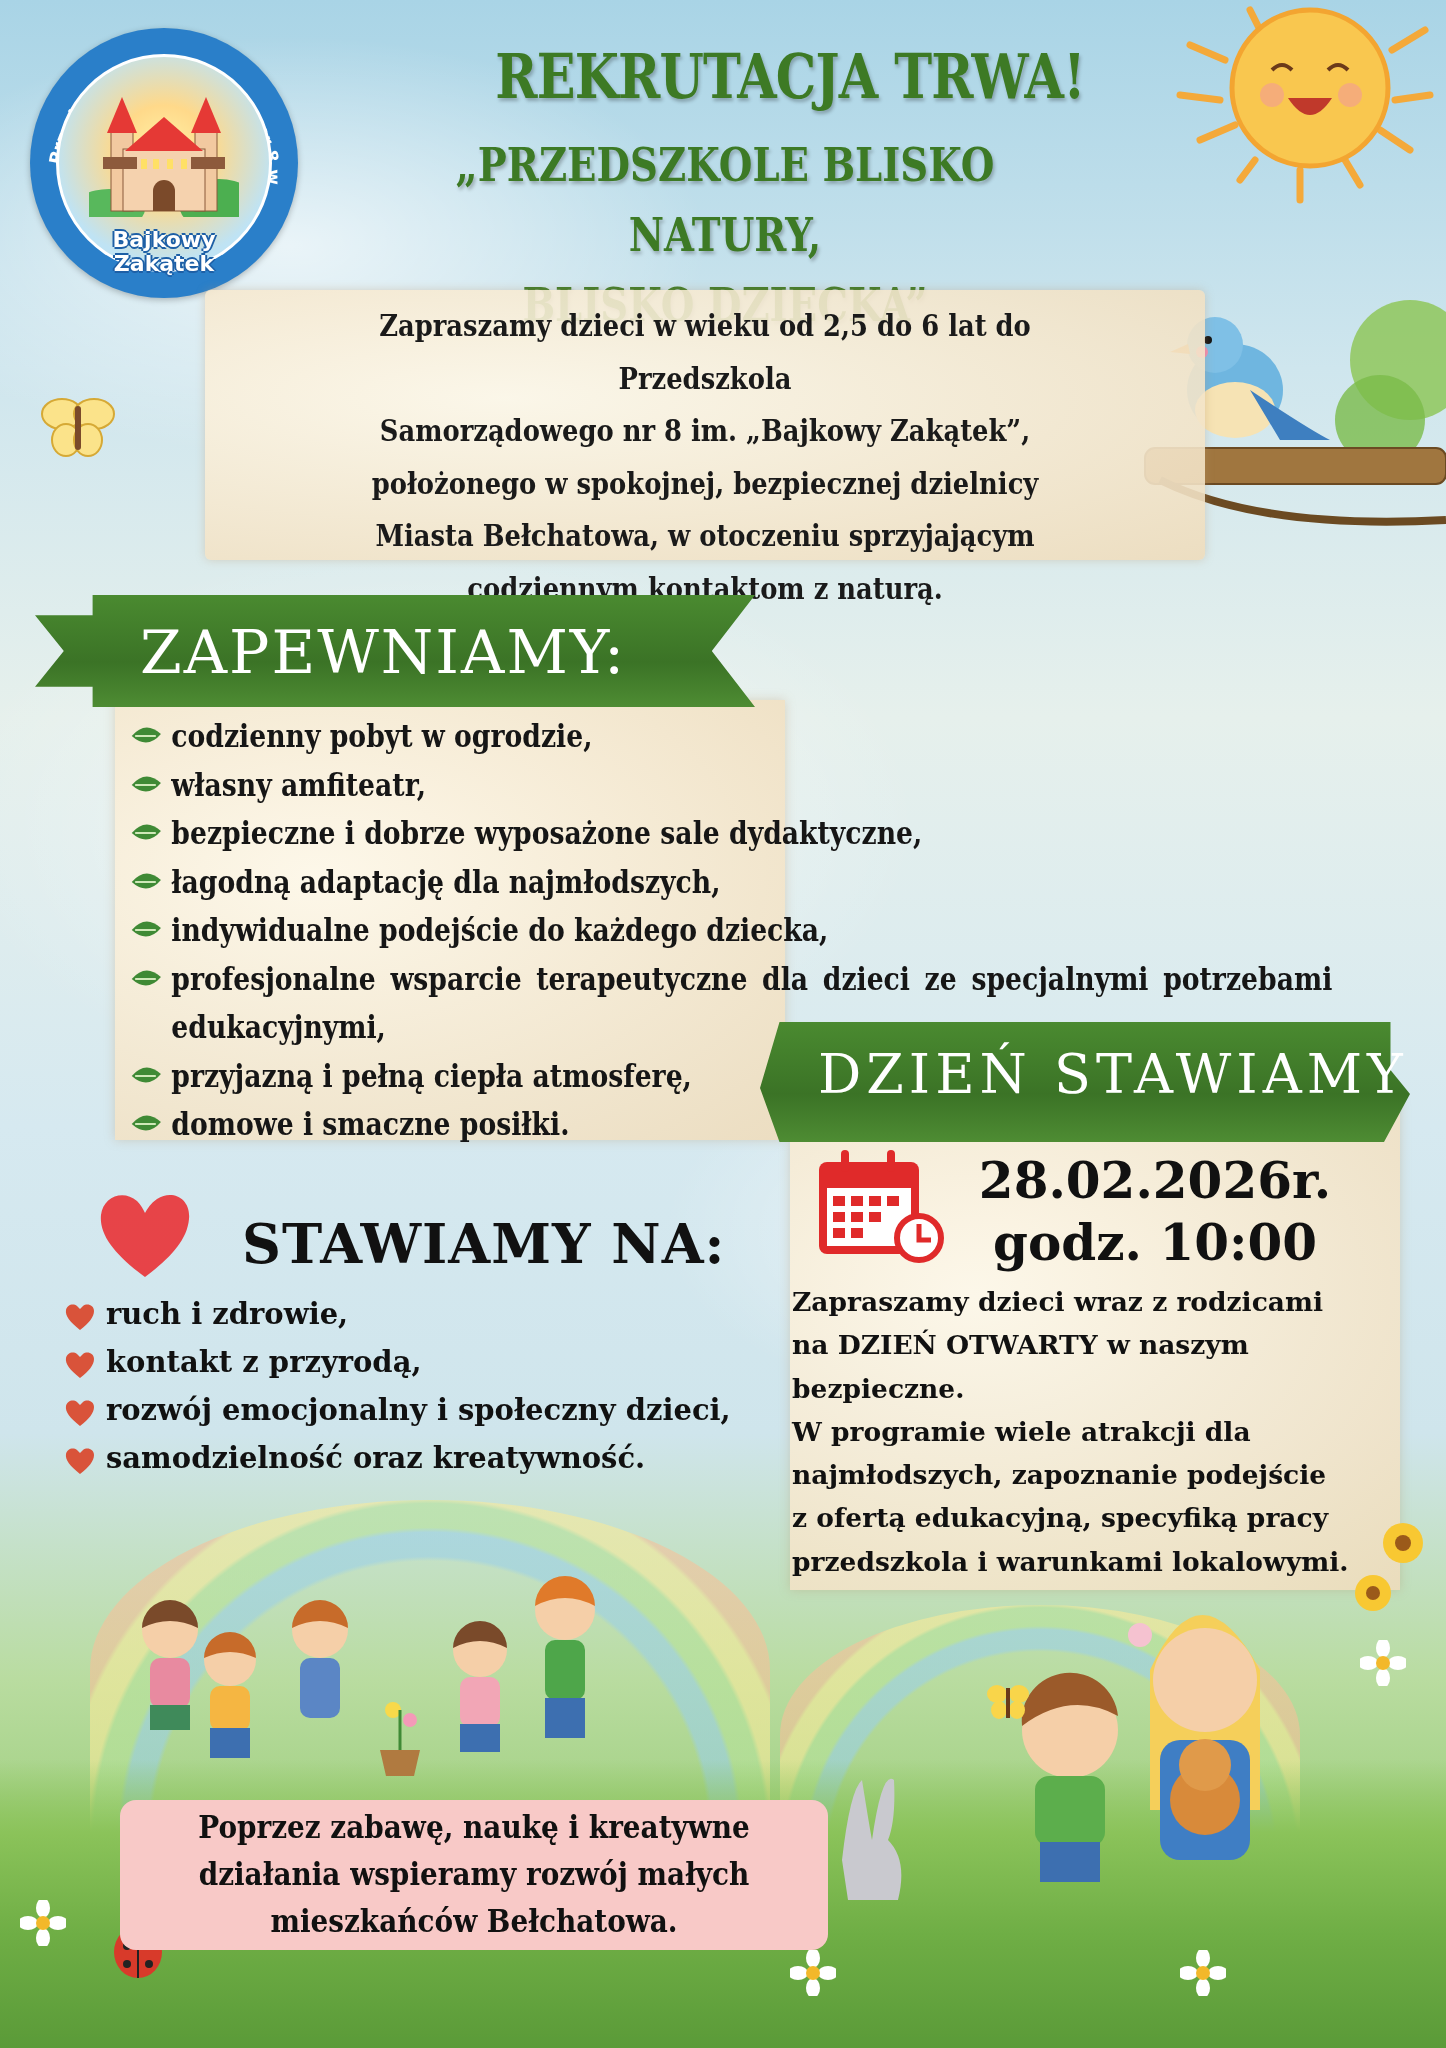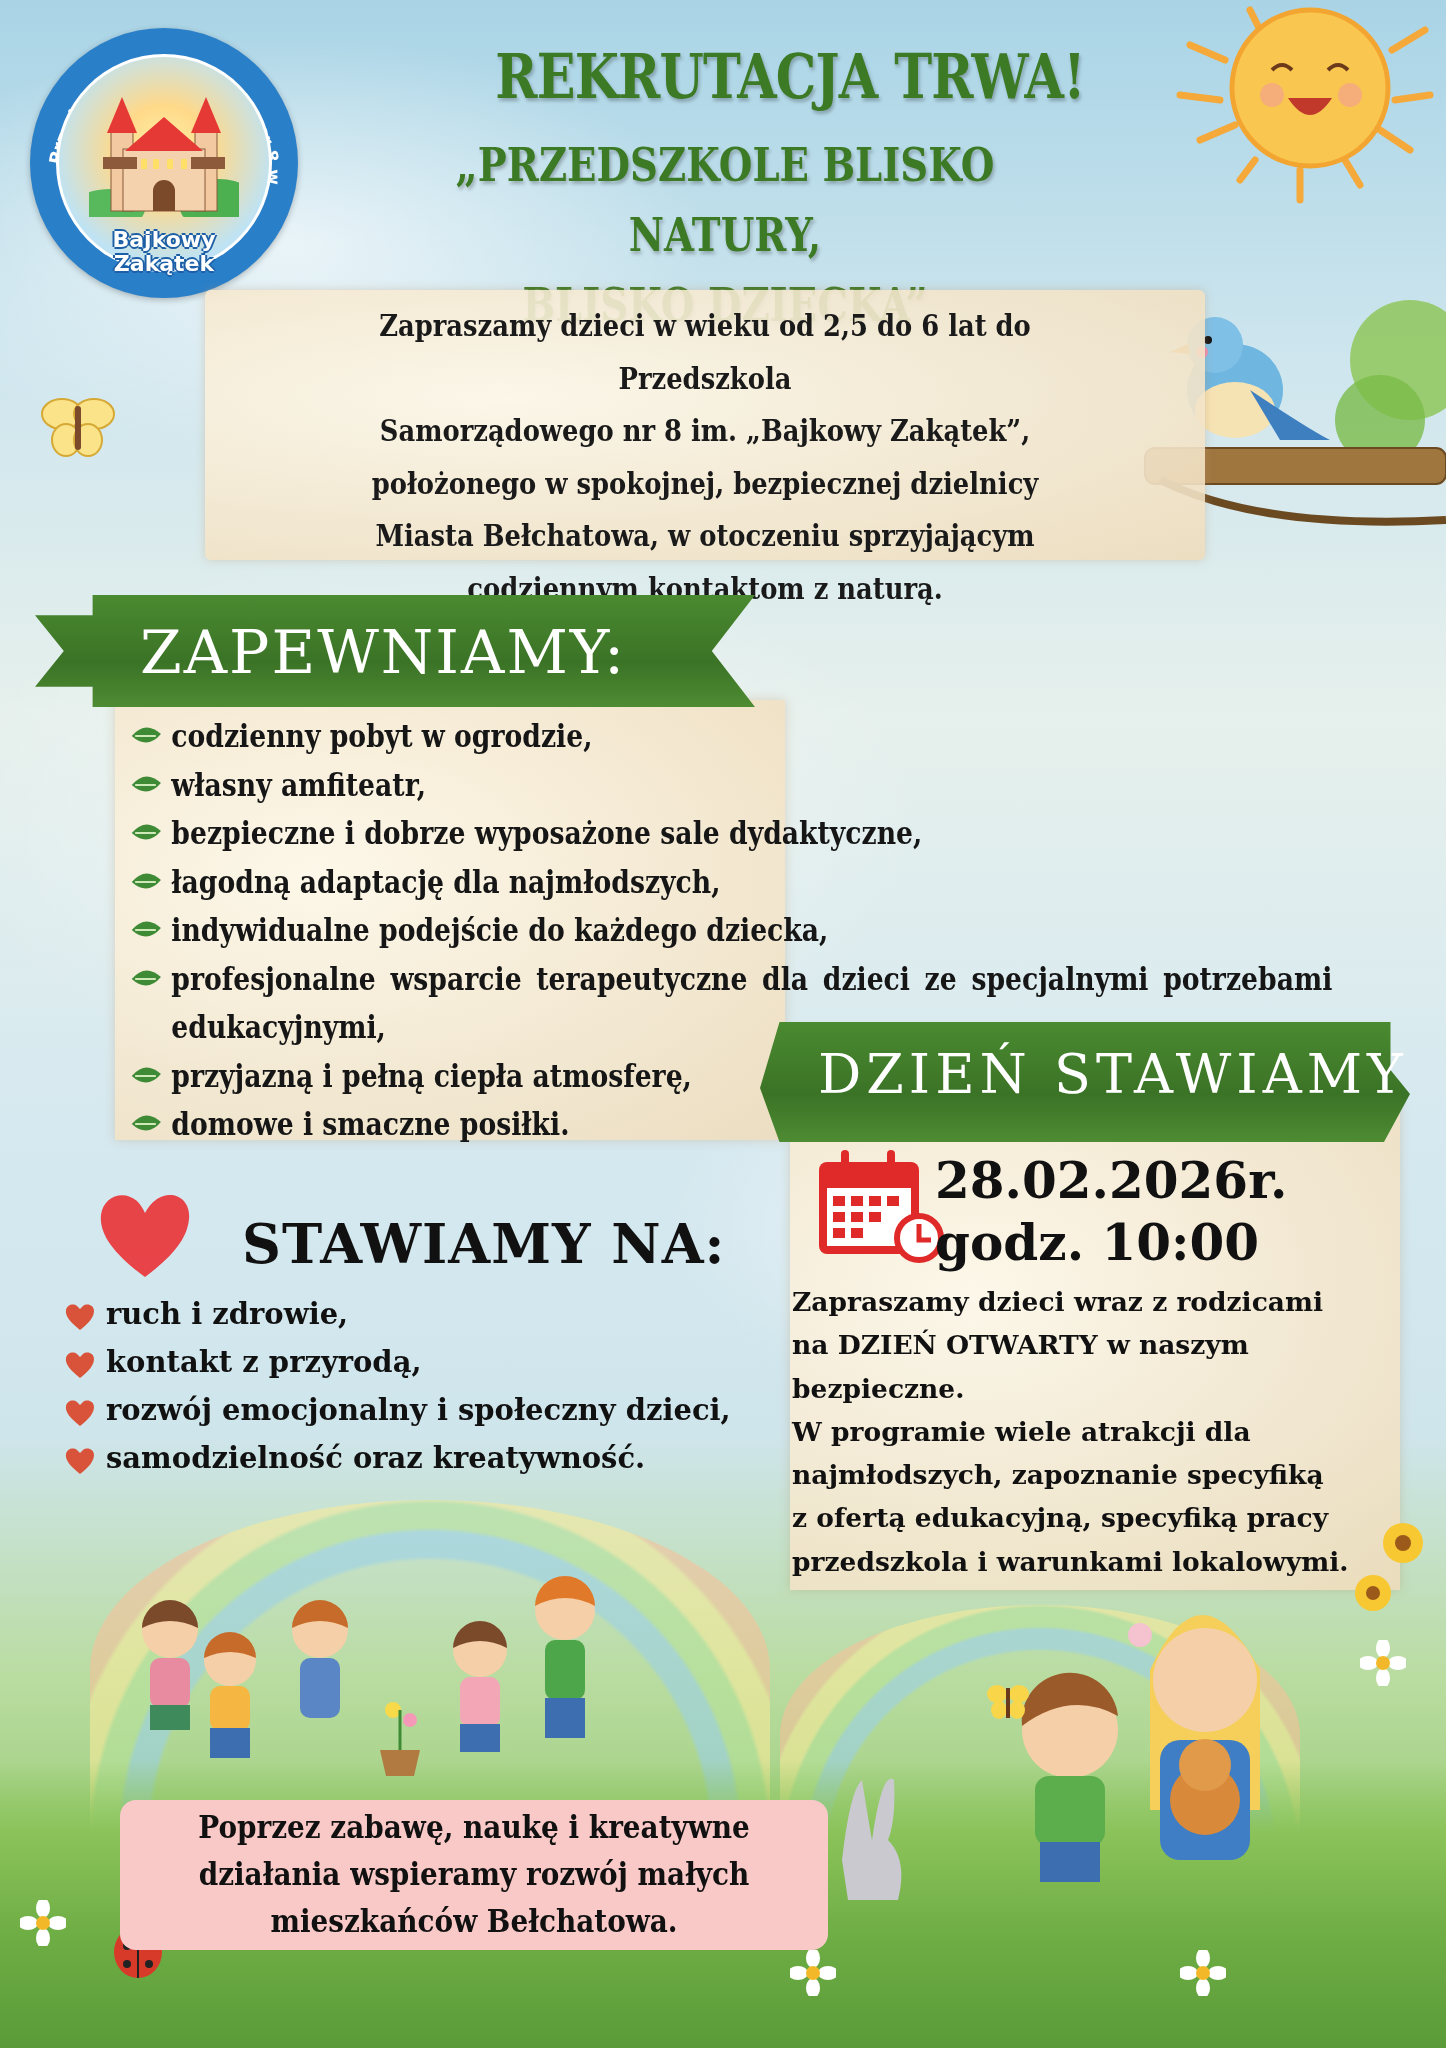--- a/index.html
+++ b/index.html
@@ -53,21 +53,21 @@
   .staw-title{left:210px;top:1212px;font-size:54px;font-weight:bold;color:#111;letter-spacing:1px;margin-left:32px;}
   .staw-list{left:60px;top:1290px;list-style:none;margin:0;padding:0;}
   .staw-list li{position:relative;padding-left:46px;font-weight:bold;color:#111;font-size:29px;line-height:48px;white-space:nowrap;}
   .heart-sm{position:absolute;left:4px;top:12px;width:32px;height:30px;}
   
   .dz-box{left:790px;top:1100px;width:610px;height:490px;}
   .rib2{left:760px;top:1022px;width:650px;height:120px;
     clip-path:polygon(3% 0,97% 0,97% 40%,100% 60%,96% 100%,3% 100%,0 55%);}
   .rib2-text{left:818px;top:1043px;font-size:54px;color:#fff;letter-spacing:5px;}
   .cal{left:815px;top:1148px;width:130px;height:116px;}
-  .dz-date{left:935px;top:1150px;width:440px;font-size:50px;font-weight:bold;color:#111;line-height:62px;}
+  .dz-date{left:935px;top:1150px;width:440px;text-align:center;font-size:50px;font-weight:bold;color:#111;line-height:62px;}
   .dz-text{left:792px;top:1280px;width:600px;font-weight:bold;color:#111;font-size:26.5px;line-height:43.3px;}
   
   .rainbow{border-radius:50% 50% 0 0;opacity:.6;
     background:radial-gradient(circle at 50% 100%,transparent 58%,#9bd0e8 59%,#9bd0e8 64%,#b6e29a 65%,#b6e29a 70%,#f8ea9a 71%,#f8ea9a 76%,#f6c19a 77%,#f6c19a 82%,#f2a3a3 83%,#f2a3a3 88%,transparent 89%);}
   .rb1{left:90px;top:1500px;width:680px;height:340px;}
   .rb2{left:780px;top:1605px;width:520px;height:260px;}
   .grass{left:0;top:1760px;width:1446px;height:290px;
     background:linear-gradient(180deg,rgba(120,180,70,0) 0%,#8bc35a 25%,#6fae45 60%,#5a9a38 100%);}
   .pink-box{left:120px;top:1800px;width:708px;height:150px;background:#f8c9c7;border-radius:16px;}
   .pink-text{left:120px;top:1804px;width:708px;text-align:center;font-weight:bold;color:#111;font-size:31px;line-height:47px;
@@ -250,21 +250,21 @@
 </svg>
 <div class="abs dz-date">
   <div>28.02.2026r.</div>
   <div>godz. 10:00</div>
 </div>
 <div class="abs dz-text">
   <div>Zapraszamy dzieci wraz z rodzicami</div>
   <div>na DZIEŃ OTWARTY w naszym</div>
   <div>bezpieczne.</div>
   <div>W programie wiele atrakcji dla</div>
-  <div>najmłodszych, zapoznanie specyfiką</div>
+  <div>najmłodszych, zapoznanie podejście</div>
   <div>z ofertą edukacyjną, specyfiką pracy</div>
   <div>przedszkola i warunkami lokalowymi.</div>
 </div>
 
 <div class="abs rainbow rb1"></div>
 <div class="abs rainbow rb2"></div>
 <div class="abs grass"></div>
 
 <svg class="abs" style="left:125px;top:1570px;width:600px;height:210px" viewBox="0 0 600 210">
   <g>

